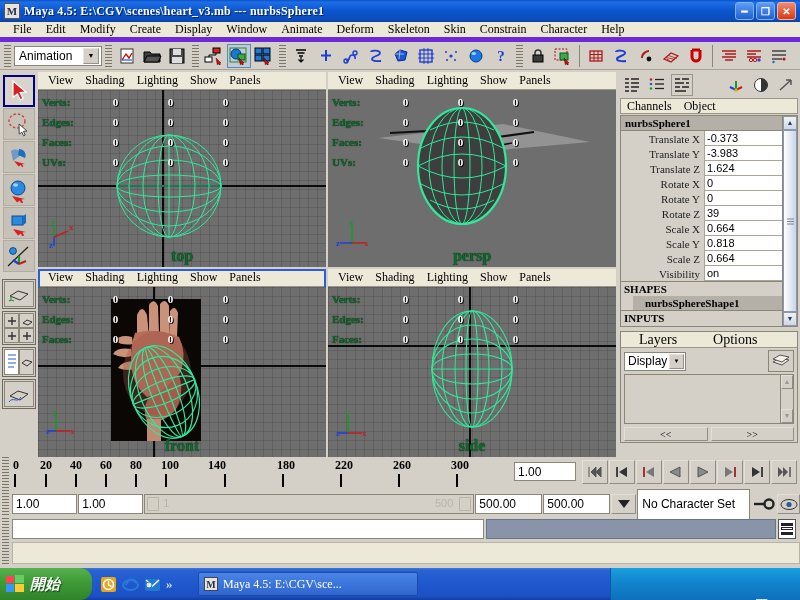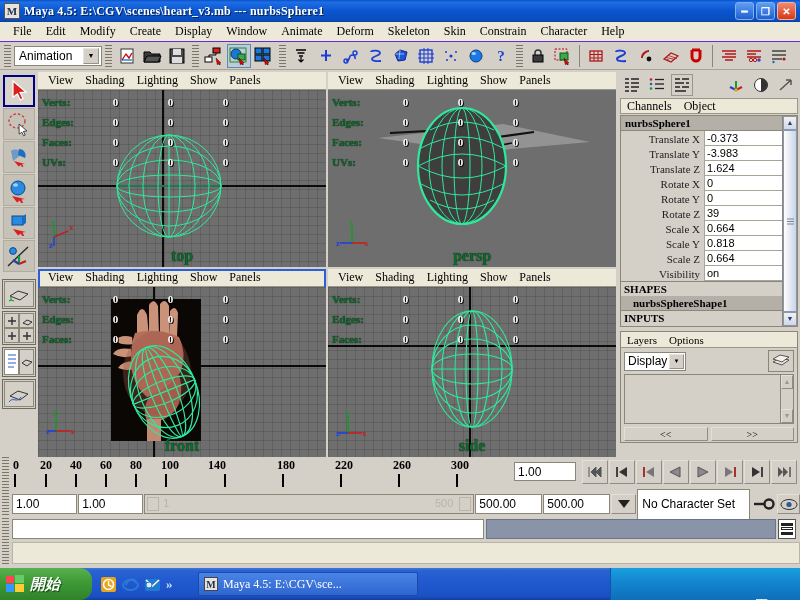--- a/index.html
+++ b/index.html
@@ -33,21 +33,21 @@
     background:linear-gradient(to bottom,#5e9ef5,#1f5fd0);
     color:#fff;font-size:10px;font-weight:bold;display:flex;align-items:center;justify-content:center;
     font-family:"Liberation Sans",sans-serif;
   }
   .winbtn.close { background:linear-gradient(to bottom,#f08a72,#d53a14); border-color:#f5b3a0; }
 
   
   .menubar {
     position:absolute; left:0; top:22px; width:800px; height:20px;
     background:#ece9d8; display:flex; align-items:center; padding-left:6px;
-    border-bottom:1px solid #6d28d9;
+    border-bottom:5px solid #6d28d9;
   }
   .menubar .mi { padding:1px 7px; font-size:12px; color:#000; font-family:"Liberation Serif",serif; white-space:nowrap; }
 
   
   .statusline {
     position:absolute; left:0; top:42px; width:800px; height:28px;
     background:#d4d0c8; display:flex; align-items:center; padding-left:4px; gap:1px;
     border-bottom:1px solid #a8a498;
   }
   .grip { width:7px; height:22px; background:
@@ -123,31 +123,31 @@
             border-bottom:1px solid #8a8678; font-family:"Liberation Serif",serif;}
   .cbrow { display:flex; height:15px; align-items:stretch; }
   .cbattr { flex:1; text-align:right; padding-right:4px; font-size:11px; color:#222;
             display:flex;align-items:center;justify-content:flex-end; font-family:"Liberation Serif",serif;}
   .cbval { width:78px; background:#fff; border:1px solid #a8a498; border-right:none; border-top:none;
            font-size:11px; padding-left:2px; display:flex;align-items:center;
            font-family:"Liberation Sans",sans-serif; }
   .cbsection { font-weight:bold; font-size:11px; padding:1px 0 1px 3px; background:#d4d0c8;
                border-top:1px solid #8a8678; font-family:"Liberation Serif",serif;}
   .cbitem { font-weight:bold; font-size:11px; padding:1px 0 1px 12px; background:#b4b0a8;
-            font-family:"Liberation Serif",serif;}
+            font-family:"Liberation Serif",serif;margin-left:12px;}
   .cbscroll { width:15px; background:#d4d0c8; border-left:1px solid #8a8678;
               display:flex;flex-direction:column; }
   .sbbtn { height:14px;background:linear-gradient(to bottom,#f4f2ee,#cfd8e8); border:1px solid #8a97ad;
            display:flex;align-items:center;justify-content:center;font-size:7px;color:#20407a;}
   .sbthumb { flex:1; background:linear-gradient(to right,#ffffff,#c8d4ea); border:1px solid #8a97ad;
              display:flex;align-items:center;justify-content:center; }
   .layerbox { margin:4px 2px 0 2px; border:1px solid #8a8678; background:#d4d0c8; height:112px; }
   .layertabs { height:16px; background:#ece9d8; display:flex;align-items:center;
                border-bottom:1px solid #9a968a;}
-  .layertabs span { padding:0 6px; font-size:11px; }
+  .layertabs span { padding:0 18px; font-size:14px; }
   .layerctl { height:26px; display:flex; align-items:center; padding:3px; gap:4px; }
   .dispsel { width:62px;height:19px;background:#fff;border:1px solid #8a8678;font-size:12px;
              display:flex;align-items:center;padding-left:3px; position:relative;
              font-family:"Liberation Sans",sans-serif;}
   .dispsel .arw { position:absolute;right:1px;top:1px;width:15px;height:15px;background:#d4d0c8;
                   border:1px outset #e8e4dc;display:flex;align-items:center;justify-content:center;font-size:6px;}
   .layerlist { margin:0 3px; height:50px; background:#d4d0c8; border:1px solid #8a8678;
                display:flex; }
   .layerlist .ll { flex:1; }
   .layernav { display:flex; margin:3px 3px 0 3px; gap:3px; }

